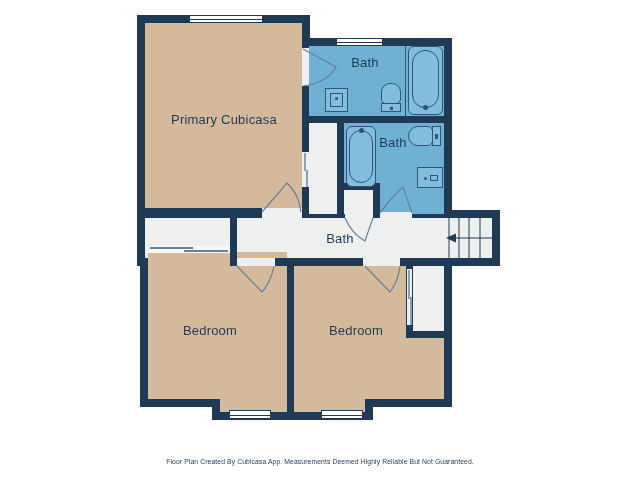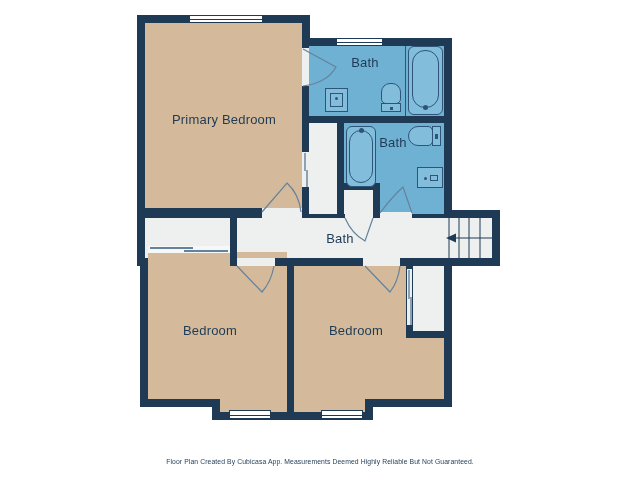--- a/index.html
+++ b/index.html
@@ -116,21 +116,21 @@
     <path class="slide" d="M150,248 H193 M184,251 H228"></path>
     <path class="slidethin" d="M305,153 V171 M307,170 V187"></path>
     <path class="slidethin" d="M409,270 V299 M411,297 V325"></path>
     <g>
       <path class="stair" d="M449,218 V258 M459,218 V258 M469,218 V258 M480,218 V258"></path>
       <path class="stair" d="M449,238 H492"></path>
       <polygon points="446,238 456,233.5 456,242.5" fill="#1e3a54"></polygon>
     </g>
   </svg>
 
-  <div class="lbl" style="left:224px;top:119px;">Primary Bedroom</div>
+  <div class="lbl" style="left:224px;top:119px;">Primary Cubicasa</div>
   <div class="lbl" style="left:365px;top:62px;">Bath</div>
   <div class="lbl" style="left:393px;top:142px;">Bath</div>
   <div class="lbl" style="left:340px;top:238px;">Bath</div>
   <div class="lbl" style="left:210px;top:330px;">Bedroom</div>
   <div class="lbl" style="left:356px;top:330px;">Bedroom</div>
 
   <div class="footer" style="top:458px;">Floor Plan Created By Cubicasa App. Measurements Deemed Highly Reliable But Not Guaranteed.</div>
 </div>
 
 </body></html>

